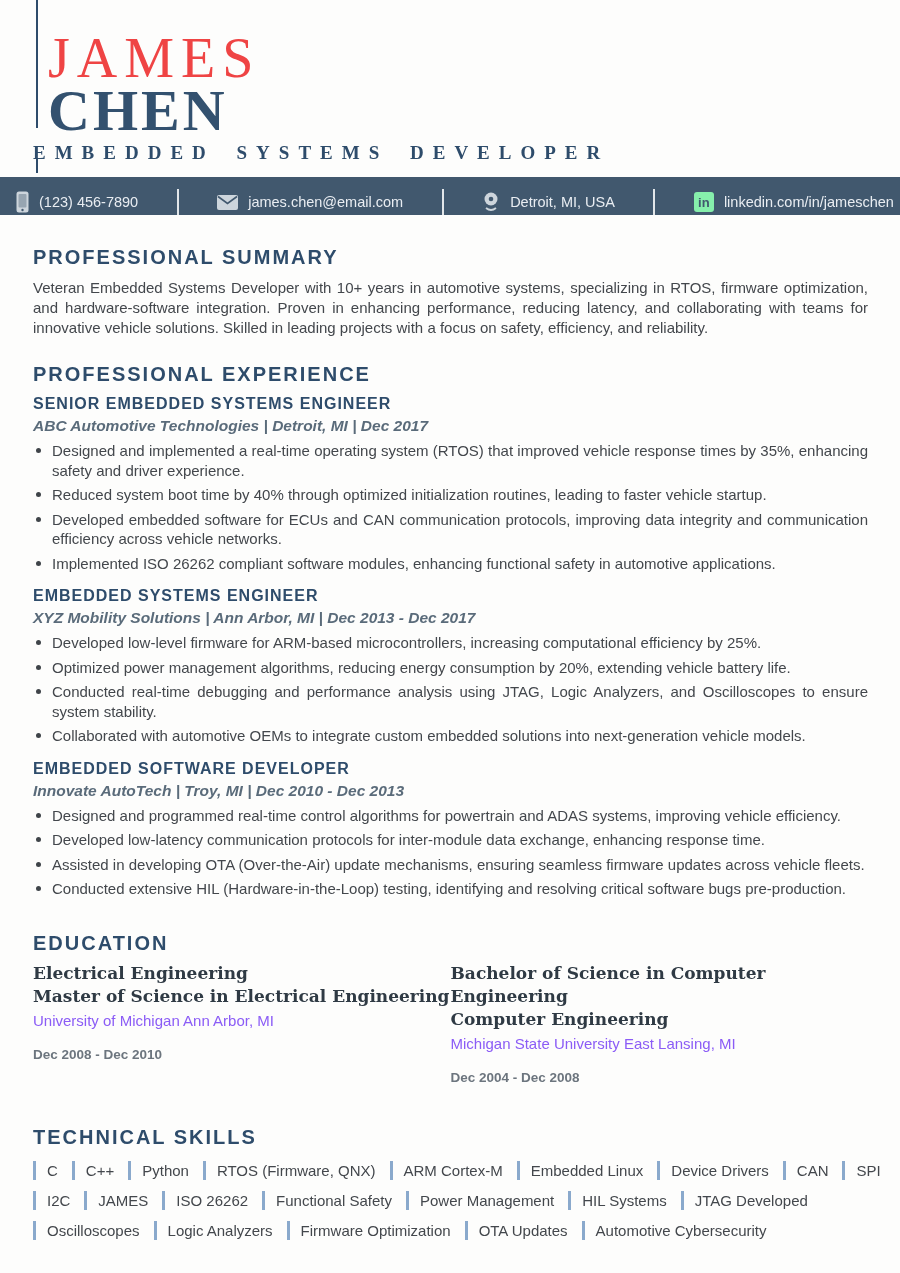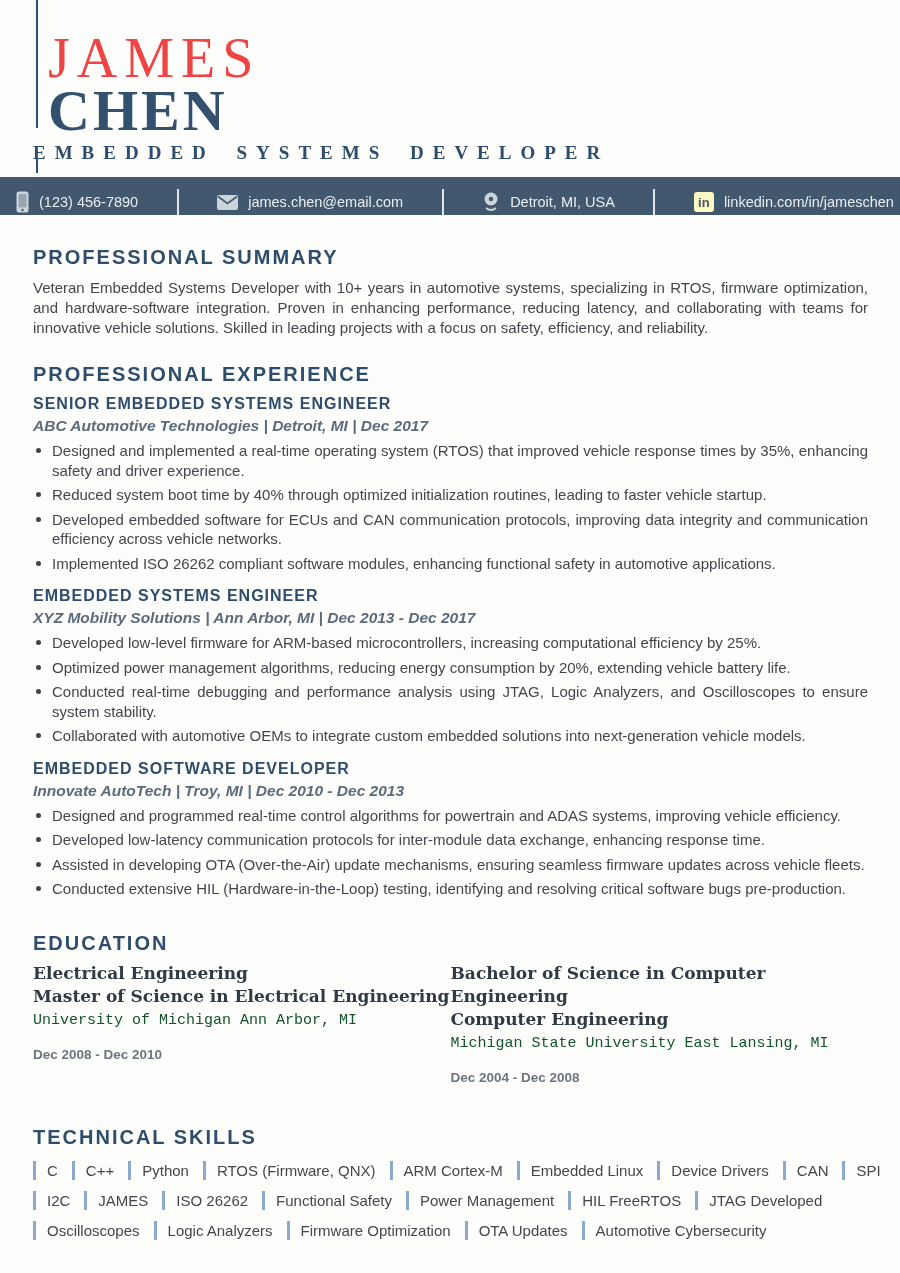--- a/index.html
+++ b/index.html
@@ -33,21 +33,21 @@
 
   
   .contact-bar {
     margin-top:13px; height:38px; background:#41586e;
     display:flex; align-items:center; justify-content:space-between;
     padding:12px 6px 0 16px; color:#e9edf2;
   }
   .contact-item { display:flex; align-items:center; gap:10px; font-size:14.5px; white-space:nowrap; }
   .contact-sep { width:2px; height:26px; background:rgba(255,255,255,0.85); }
   .li-badge {
-    width:20px; height:20px; border-radius:3px; background:#fef9c3;
+    width:20px; height:20px; border-radius:3px; background:#86efac;
     display:flex; align-items:center; justify-content:center;
     font-size:13px; font-weight:700; color:#41586e; line-height:1;
   }
 
   
   .content { padding:0 32px 0 33px; }
   .section-heading {
     font-size:20px; font-weight:700; letter-spacing:2px; color:#2e4c6b; line-height:24px;
   }
   .summary-section { margin-top:30px; }
@@ -70,21 +70,21 @@
     content:""; position:absolute; left:3px; top:7px;
     width:5px; height:5px; border-radius:50%; background:#3f4449;
   }
 
   .education-section { margin-top:32px; }
   .edu-grid { display:grid; grid-template-columns:1fr 1fr; column-gap:0; margin-top:7px; }
   .edu-degree {
     font-family:"DejaVu Serif", serif; font-weight:700;
     font-size:17px; line-height:23px; color:#2f3a44;
   }
-  .edu-school { margin-top:3px; font-size:15px; line-height:20px; color:#14532d;font-family:Liberation Mono, monospace; }
+  .edu-school { margin-top:3px; font-size:15px; line-height:20px; color:#8b5cf6; }
   .edu-dates { margin-top:17px; font-size:13.5px; font-weight:700; color:#6c757e; line-height:14px; }
 
   .skills-section { margin-top:40px; }
   .skill-rows { margin-top:7px; }
   .skill-row { display:flex; flex-wrap:nowrap; align-items:center; height:30px; }
   .skill { display:flex; align-items:center; margin-right:14px; }
   .skill-bar { width:3px; height:19px; background:#8aa9cc; margin-right:11px; flex:none; }
   .skill-label { font-size:15px; color:#43474c; white-space:nowrap; }
 
   .icon-svg { display:block; }
@@ -263,21 +263,21 @@
           <span class="skill">
               <span class="skill-bar"></span>
               <span class="skill-label">Functional Safety</span>
             </span>
           <span class="skill">
               <span class="skill-bar"></span>
               <span class="skill-label">Power Management</span>
             </span>
           <span class="skill">
               <span class="skill-bar"></span>
-              <span class="skill-label">HIL FreeRTOS</span>
+              <span class="skill-label">HIL Systems</span>
             </span>
           <span class="skill">
               <span class="skill-bar"></span>
               <span class="skill-label">JTAG Developed</span>
             </span>
         </div>
 
         <div class="skill-row">
           <span class="skill">
               <span class="skill-bar"></span>

